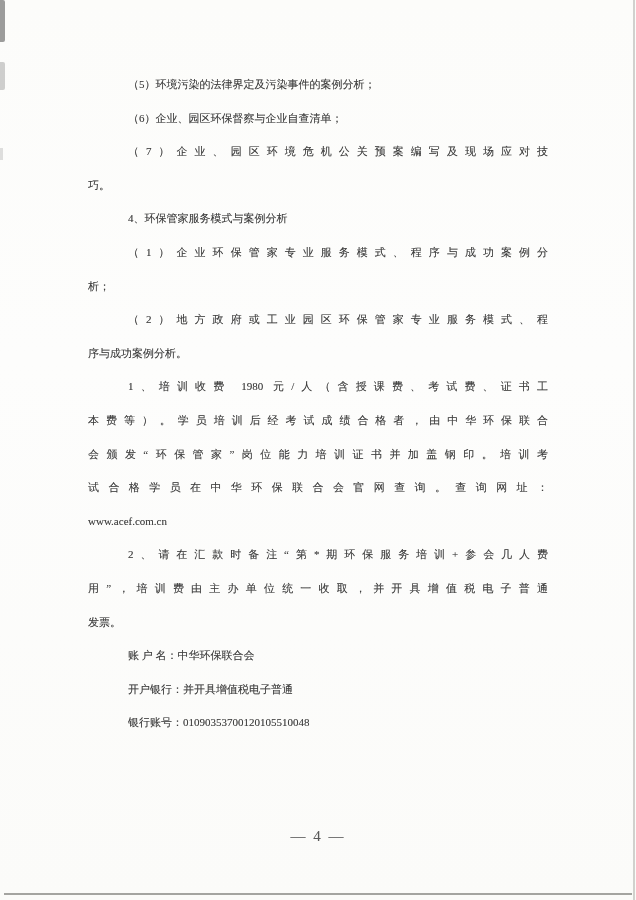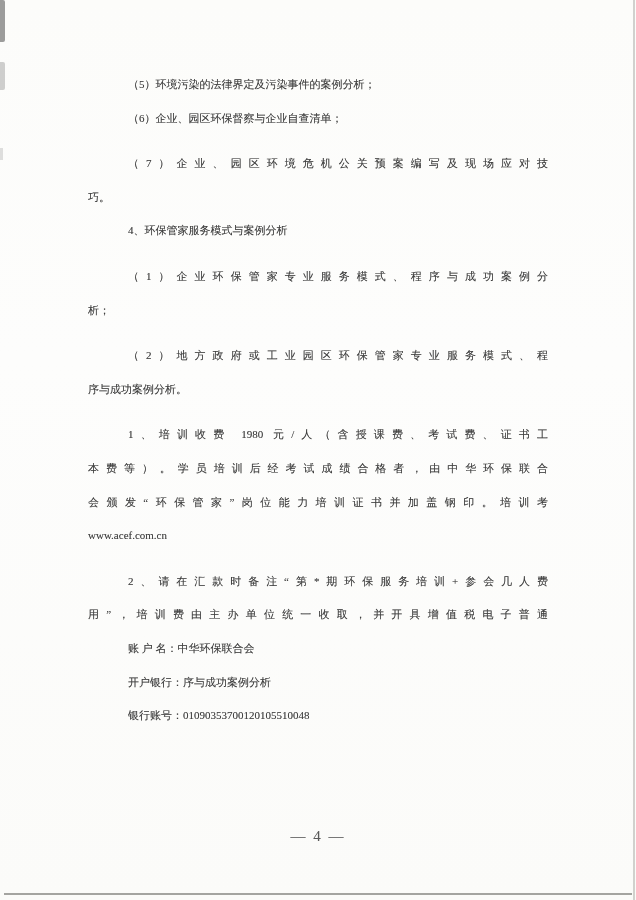--- a/index.html
+++ b/index.html
@@ -31,21 +31,21 @@
     height: 33.6px;
     white-space: nowrap;
   }
   .line.fill {
     white-space: normal;
     text-align: justify;
     text-align-last: justify;
     text-justify: inter-character;
   }
   .line.indent { padding-left: 40px; }
-  .line.indent.fill { padding-left: 40px; margin-top: 12px; }
+  .line.indent.fill { padding-left: 40px; }
   .line.bold { font-weight: 700; letter-spacing: 1px; color: #353535; }
   .footer {
     position: absolute;
     top: 828px;
     left: 0;
     width: 100%;
     text-align: center;
     font-size: 15px;
     letter-spacing: 2px;
     color: #5a5a5a;
@@ -77,23 +77,25 @@
       <div class="line indent fill">（7）企业、园区环境危机公关预案编写及现场应对技</div>
       <div class="line cont">巧。</div>
       <div class="line indent">4、环保管家服务模式与案例分析</div>
       <div class="line indent fill">（1）企业环保管家专业服务模式、程序与成功案例分</div>
       <div class="line cont">析；</div>
       <div class="line indent fill">（2）地方政府或工业园区环保管家专业服务模式、程</div>
       <div class="line cont">序与成功案例分析。</div>
       <div class="line indent fill">1、培训收费 1980 元/人（含授课费、考试费、证书工</div>
       <div class="line cont fill">本费等）。学员培训后经考试成绩合格者，由中华环保联合</div>
       <div class="line cont fill">会颁发“环保管家”岗位能力培训证书并加盖钢印。培训考</div>
+      <div class="line cont fill">试合格学员在中华环保联合会官网查询。查询网址：</div>
       <div class="line cont">www.acef.com.cn</div>
       <div class="line indent fill">2、请在汇款时备注“第*期环保服务培训+参会几人费</div>
       <div class="line cont fill">用”，培训费由主办单位统一收取，并开具增值税电子普通</div>
+      <div class="line cont">发票。</div>
       <div class="line indent">账 户 名：中华环保联合会</div>
-      <div class="line indent">开户银行：序与成功案例分析</div>
+      <div class="line indent">开户银行：并开具增值税电子普通</div>
       <div class="line indent">银行账号：01090353700120105510048</div>
     </div>
 
   <div class="footer">— 4 —</div>
 
 </div>
 
 </body></html>

